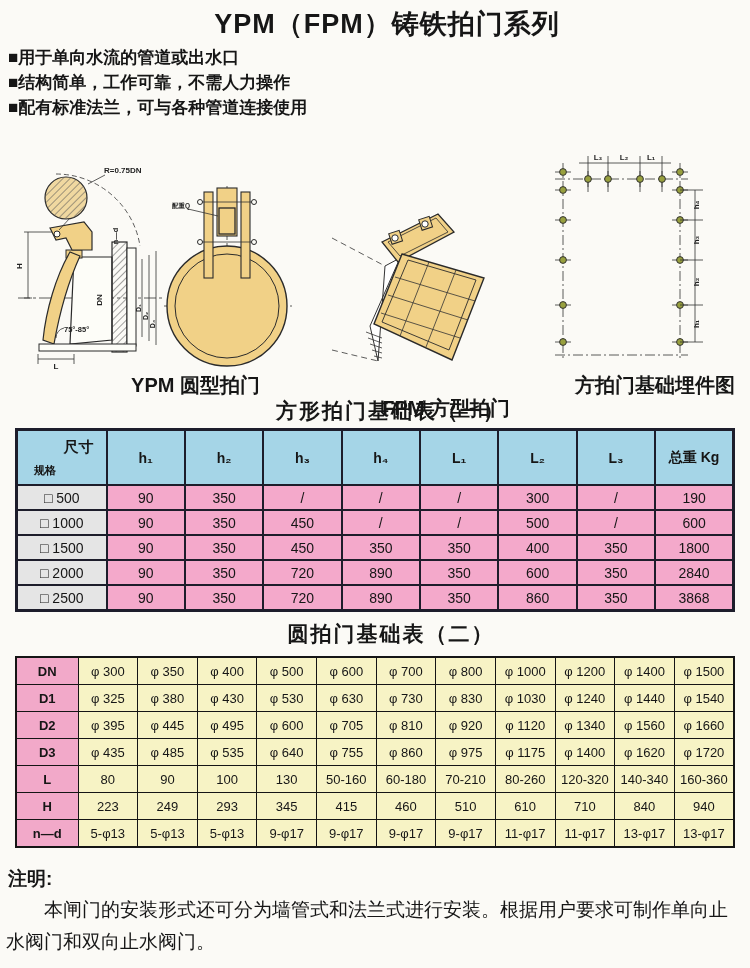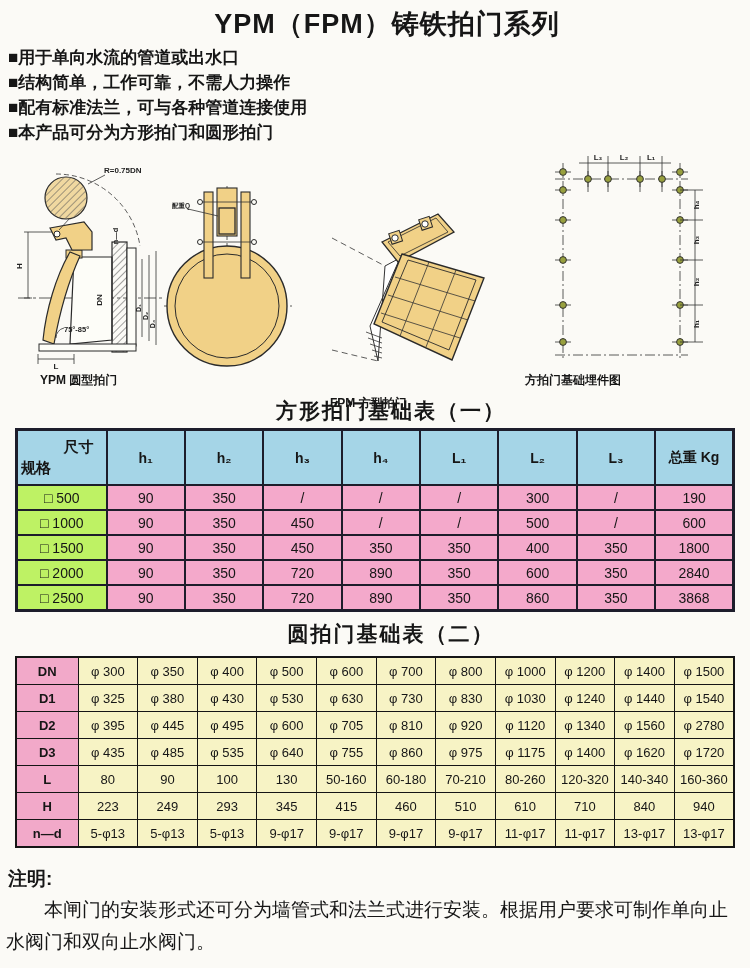--- a/index.html
+++ b/index.html
@@ -9,64 +9,63 @@
     font-family:"Liberation Sans","DejaVu Sans",sans-serif;
   }
   .page-title{
     position:absolute;top:6px;left:12px;width:750px;text-align:center;
     font-size:27px;font-weight:bold;letter-spacing:1px;
   }
   .bullets{position:absolute;top:45px;left:8px;font-size:17px;font-weight:600;}
   .bullet{line-height:25px;white-space:nowrap;}
   svg{position:absolute;}
   .fig-caption{
-    position:absolute;font-size:12px;font-weight:600;text-align:left;
+    position:absolute;font-size:20px;font-weight:600;text-align:right;
   }
   .tbl-title{
     position:absolute;left:16px;width:750px;text-align:center;
     font-size:21px;font-weight:bold;letter-spacing:2px;
   }
   table{border-collapse:collapse;table-layout:fixed;position:absolute;}
   .t1{left:15px;top:428px;width:720px;border:3px solid #1d1d2b;font-size:14px;}
   .t1 th,.t1 td{border:2px solid #1d1d2b;text-align:center;padding:0;}
   .t1 thead th{background:#a5d5e7;height:53px;font-weight:600;}
   .t1 tbody td{background:#f4a9cb;height:23px;font-weight:500;}
-  .t1 td.label-col{background:#bef264;}
+  .t1 td.label-col{background:#e5e5e5;}
   .diag{position:relative;
     background:
       linear-gradient(to bottom right,
         rgba(0,0,0,0) calc(50% - 1.3px),
         #1d1d2b calc(50% - 1.3px),
         #1d1d2b calc(50% + 1.3px),
         rgba(0,0,0,0) calc(50% + 1.3px)),
       #a5d5e7;
   }
   .diag .corner-top{position:absolute;top:7px;right:12px;font-size:15px;}
-  .diag .corner-bottom{position:absolute;bottom:6px;left:3px;font-size:15px;}
+  .diag .corner-bottom{position:absolute;bottom:6px;left:16px;font-size:11px;}
   .t2{left:15px;top:656px;width:720px;border:2.5px solid #151515;font-size:13px;}
   .t2 td{border:1.5px solid #151515;text-align:center;height:24px;background:#f7f3c5;font-weight:500;}
   .t2 td.label-col{background:#f2a9c9;font-weight:600;}
   .notes-heading{position:absolute;left:8px;top:866px;font-size:19px;font-weight:bold;}
   .notes-body{
     position:absolute;left:6px;top:894px;width:738px;
     font-size:19px;line-height:32px;text-indent:2em;font-weight:400;
   }
   .dim-text{font-size:8px;fill:#222;font-weight:600;}
   .ln{stroke:#333;stroke-width:0.8;fill:none;}
 </style>
 </head>
 <body>
 
 <div class="page-title">YPM（FPM）铸铁拍门系列</div>
 
 <div class="bullets">
   <div class="bullet">■用于单向水流的管道或出水口</div>
   <div class="bullet">■结构简单，工作可靠，不需人力操作</div>
   <div class="bullet">■配有标准法兰，可与各种管道连接使用</div>
-  <div class="bullet">■本产品可分为方形拍门和圆形拍门</div>
 </div>
 
 <svg style="left:12px;top:158px;" width="300" height="212" viewBox="0 0 300 212">
   <defs>
     <pattern id="hatch" width="5" height="5" patternTransform="rotate(45)" patternUnits="userSpaceOnUse">
       <line x1="0" y1="0" x2="0" y2="5" stroke="#555" stroke-width="1.1"></line>
     </pattern>
   </defs>
 
   <line class="ln" x1="6" y1="140" x2="150" y2="140" stroke-dasharray="12 3 3 3"></line>
@@ -350,21 +349,21 @@
         <td class="data-cell">φ 395</td>
         <td class="data-cell">φ 445</td>
         <td class="data-cell">φ 495</td>
         <td class="data-cell">φ 600</td>
         <td class="data-cell">φ 705</td>
         <td class="data-cell">φ 810</td>
         <td class="data-cell">φ 920</td>
         <td class="data-cell">φ 1120</td>
         <td class="data-cell">φ 1340</td>
         <td class="data-cell">φ 1560</td>
-        <td class="data-cell">φ 2780</td>
+        <td class="data-cell">φ 1660</td>
       </tr>
       <tr>
         <td class="label-col">D3</td>
         <td class="data-cell">φ 435</td>
         <td class="data-cell">φ 485</td>
         <td class="data-cell">φ 535</td>
         <td class="data-cell">φ 640</td>
         <td class="data-cell">φ 755</td>
         <td class="data-cell">φ 860</td>
         <td class="data-cell">φ 975</td>

